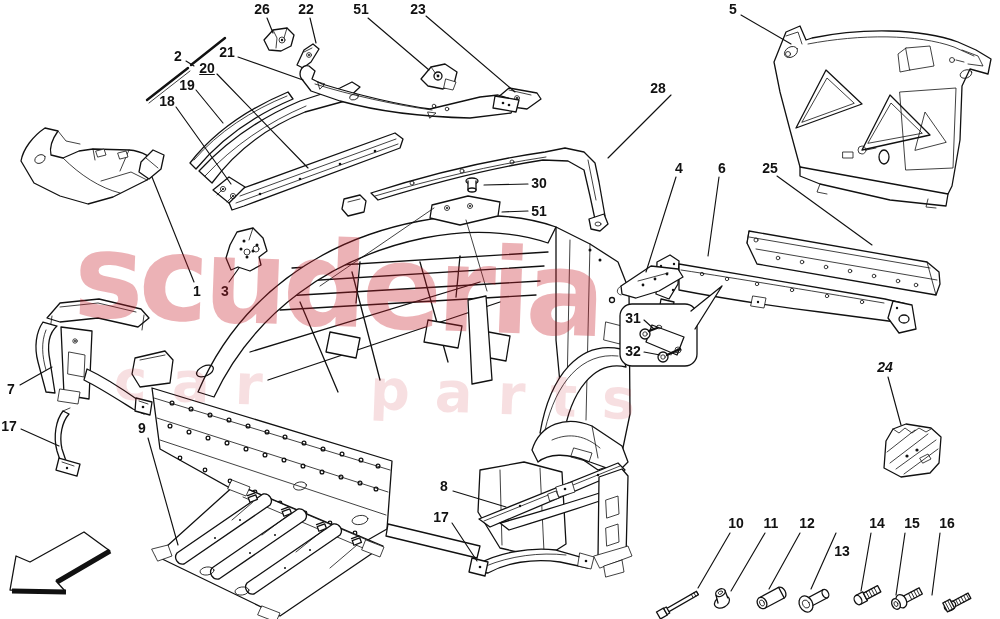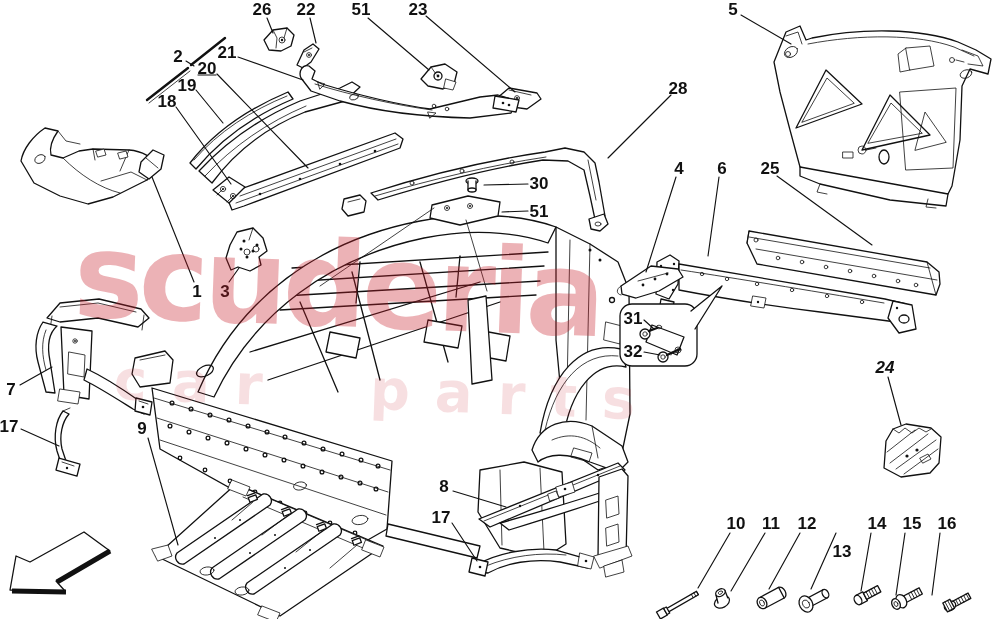--- a/index.html
+++ b/index.html
@@ -28,21 +28,21 @@
     transform:rotate(2.2deg);transform-origin:0 50%;
   }
   .wm2{
     position:absolute;left:114px;top:352px;z-index:3;pointer-events:none;
     font-family:"DejaVu Sans",sans-serif;font-weight:bold;font-size:56px;letter-spacing:25px;word-spacing:38px;
     color:var(--wm2,rgba(200,30,40,.14));white-space:nowrap;line-height:1;
     transform:rotate(2.2deg);transform-origin:0 50%;
   }
   .callout{
     position:absolute;z-index:2;transform:translate(-50%,-50%);
-    font-weight:bold;font-size:17px;line-height:1;color:var(--line,#111);
+    font-weight:bold;font-size:14px;line-height:1;color:var(--line,#111);
   }
 </style>
 </head>
 <body>
 
 <div class="stage" style="--line: #111111; --bg: #ffffff; --checker: #e9e9e9; --wm1: #c81e2857; --wm2: #c81e2824;">
 
 <svg class="art" width="1000" height="619" viewBox="0 0 1000 619" xmlns="http://www.w3.org/2000/svg">
   <defs>
     <pattern id="chk" width="108" height="108" patternUnits="userSpaceOnUse" patternTransform="rotate(14) skewX(-32)">
@@ -516,21 +516,21 @@
       <div class="callout" style="left: 262px; top: 9px;">26</div>
       <div class="callout" style="left: 306px; top: 9px;">22</div>
       <div class="callout" style="left: 361px; top: 9px;">51</div>
       <div class="callout" style="left: 418px; top: 9px;">23</div>
       <div class="callout" style="left: 733px; top: 9px;">5</div>
       <div class="callout" style="left: 178px; top: 56px;">2</div>
       <div class="callout" style="left: 227px; top: 52px;">21</div>
       <div class="callout" style="left: 207px; top: 68px; text-decoration: underline;">20</div>
       <div class="callout" style="left: 187px; top: 85px;">19</div>
       <div class="callout" style="left: 167px; top: 101px;">18</div>
-      <div class="callout" style="left: 678px; top: 88px; text-align: center;">28</div>
+      <div class="callout" style="left: 658px; top: 88px; text-align: center;">28</div>
       <div class="callout" style="left: 539px; top: 183px;">30</div>
       <div class="callout" style="left: 539px; top: 211px;">51</div>
       <div class="callout" style="left: 679px; top: 168px;">4</div>
       <div class="callout" style="left: 722px; top: 168px;">6</div>
       <div class="callout" style="left: 770px; top: 168px;">25</div>
       <div class="callout" style="left: 197px; top: 291px;">1</div>
       <div class="callout" style="left: 225px; top: 291px;">3</div>
       <div class="callout" style="left: 633px; top: 318px;">31</div>
       <div class="callout" style="left: 633px; top: 351px;">32</div>
       <div class="callout" style="left: 11px; top: 389px;">7</div>

